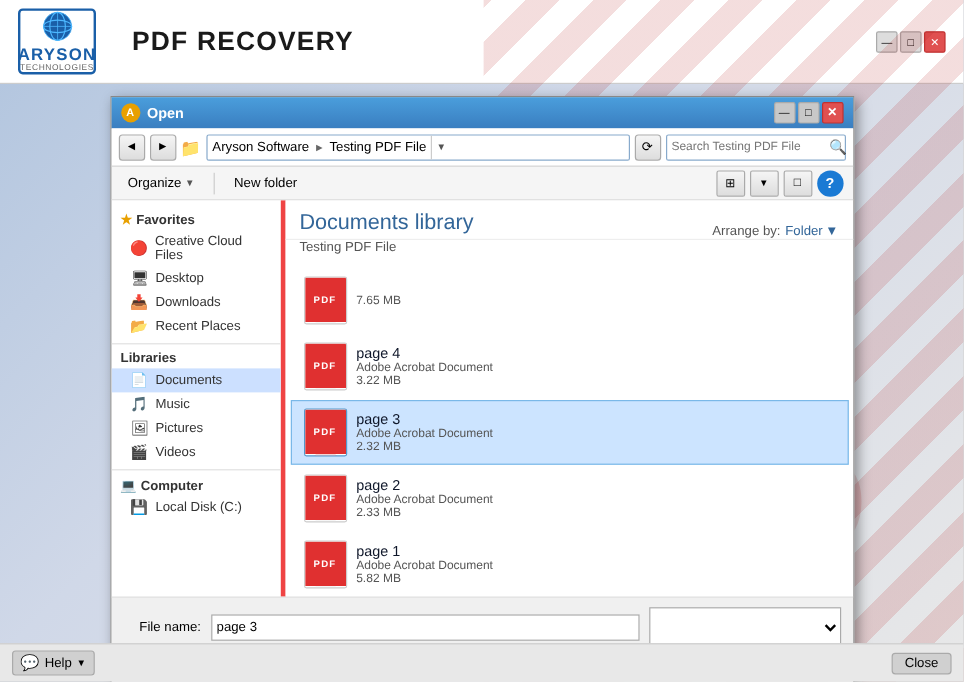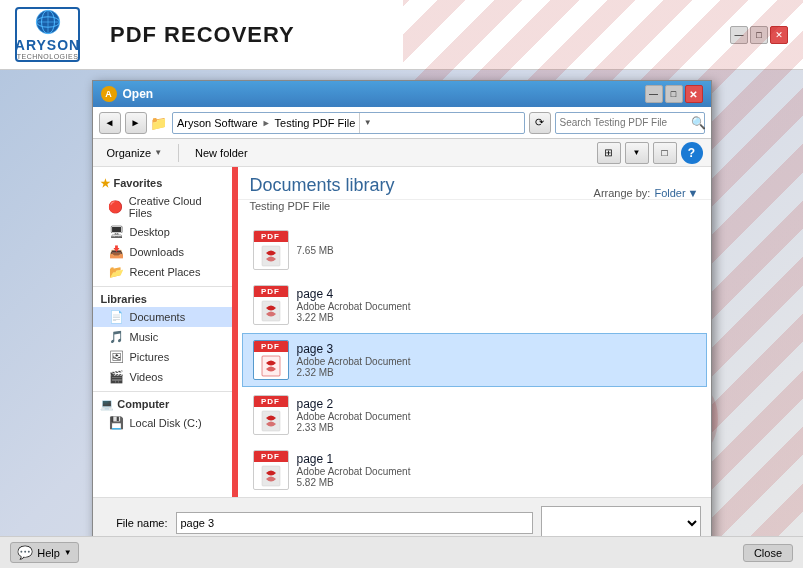--- a/index.html
+++ b/index.html
@@ -293,21 +293,21 @@
     
     .dialog-content {
       display: flex;
       height: 330px;
     }
 
     
     .sidebar {
       width: 145px;
       background: white;
-      border-right: 6px solid #ef4444;
+      border-right: 4px solid #ef4444;
       padding: 8px 0;
       overflow-y: auto;
     }
     .sidebar-section-header {
       padding: 2px 8px;
       font-size: 11px;
       color: #333;
       font-weight: bold;
     }
     .sidebar-item {
@@ -398,21 +398,21 @@
       display: flex;
       flex-direction: column;
       overflow: hidden;
     }
     .pdf-icon-banner {
       background: #e03030;
       color: white;
       font-size: 8px;
       font-weight: bold;
       text-align: center;
-      padding: 1px 0;
+      padding: 14px 0;
       letter-spacing: 1px;
     }
     .pdf-icon-body {
       flex: 1;
       display: flex;
       align-items: center;
       justify-content: center;
     }
     .pdf-icon-body svg {
       width: 20px; height: 22px;

